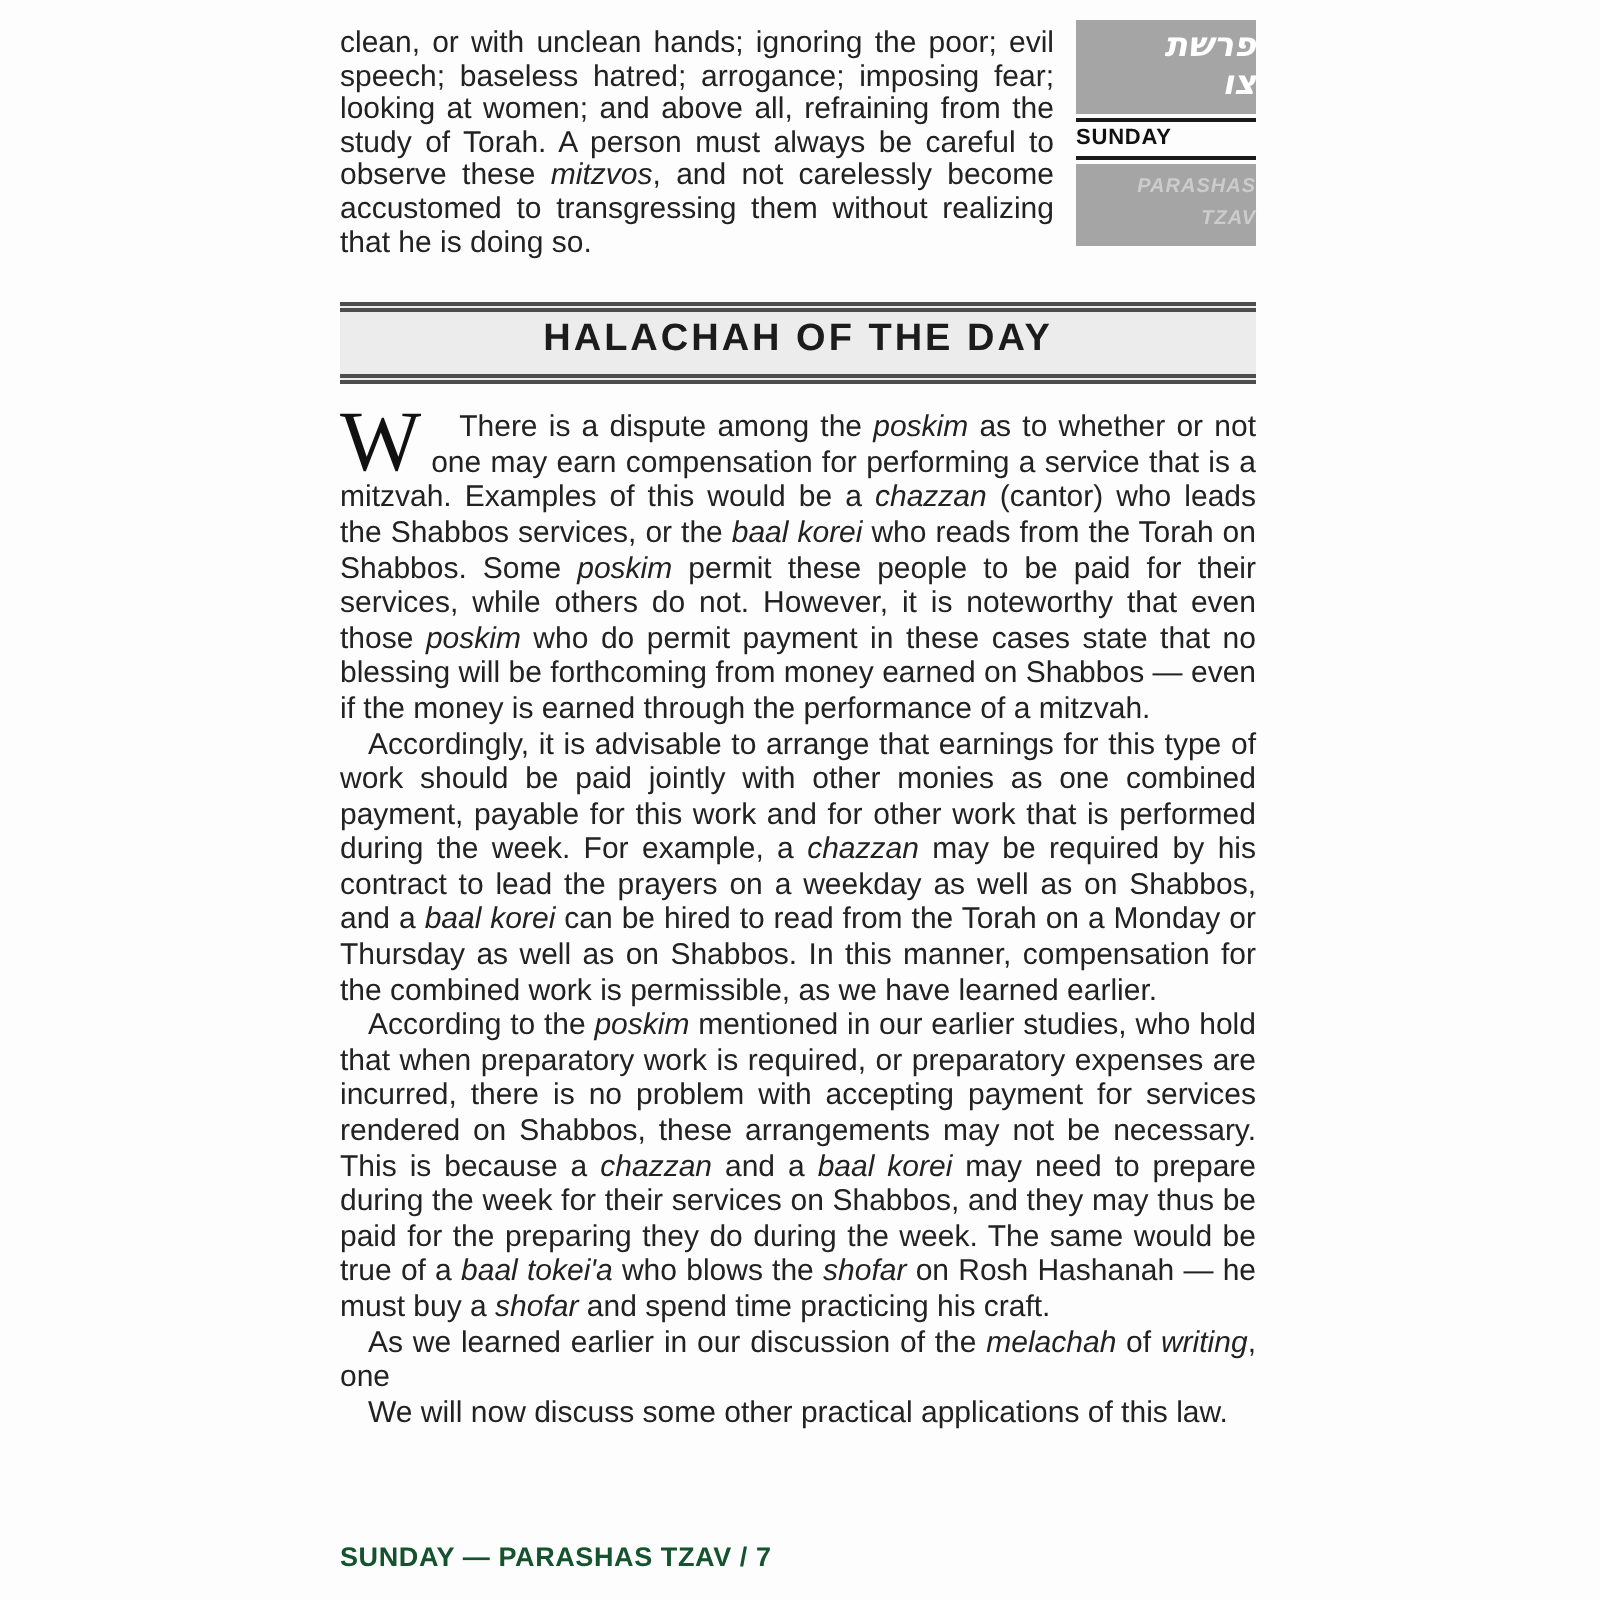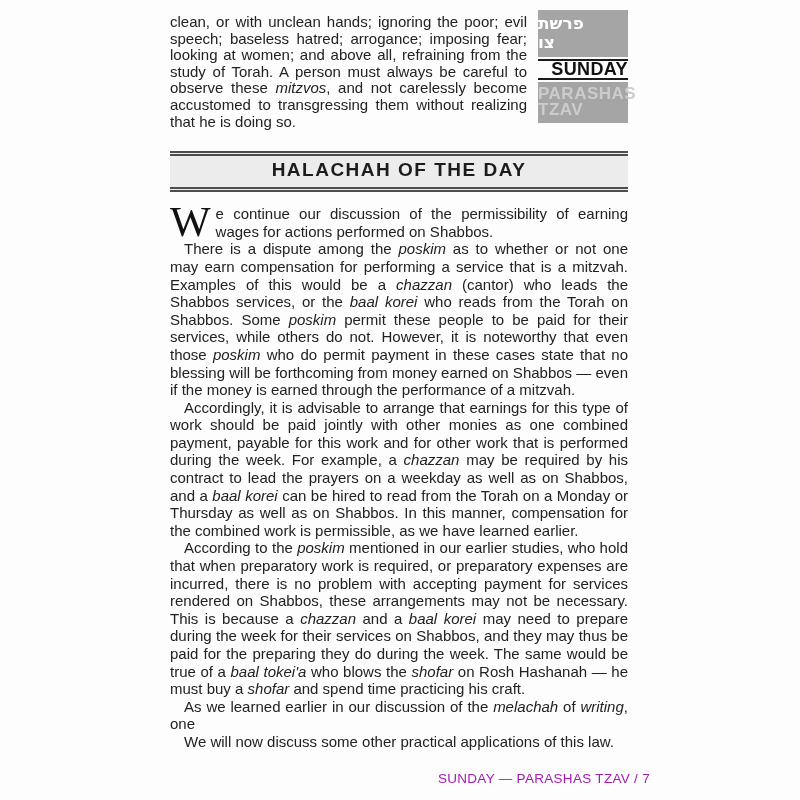--- a/index.html
+++ b/index.html
@@ -26,39 +26,39 @@
   
   .top-section { display: flex; margin-top: 14px; }
   .cont-text {
     width: 357px;
     font-size: 15px; line-height: 16.6px;
     text-align: justify;
   }
   .sidebar { width: 90px; margin-left: 11px; margin-top: -4px; }
   .tab {
     background: var(--tab-bg);
-    text-align: left; font-weight: bold;
+    text-align: right; font-weight: bold; font-style: italic;
   }
   .tab.hebrew {
     color: var(--tab-text);
     font-family: "DejaVu Sans", sans-serif;
     font-size: 17px; line-height: 19px;
     padding: 4px 0 5px;
   }
   .day {
     border-top: 2px solid #1a1a1a; border-bottom: 2px solid #1a1a1a;
     margin-top: 2px;
-    text-align: right; font-weight: bold;
-    font-size: 18px; line-height: 15px; padding: 1px 0;
+    text-align: left; font-weight: bold;
+    font-size: 11px; line-height: 15px; padding: 1px 0;
     letter-spacing: 0.4px; color: #111;
   }
   .tab.parashah {
     margin-top: 2px;
     color: var(--tab-text-dim);
-    font-size: 17px; line-height: 16px;
+    font-size: 10px; line-height: 16px;
     padding: 4px 0 5px;
     letter-spacing: 0.5px;
   }
 
   
   .header-box {
     margin-top: 21px;
     background: var(--header-bg);
     border-top: 5px double var(--rule);
     border-bottom: 5px double var(--rule);
@@ -84,25 +84,24 @@
     font-size: 43px; line-height: 32px;
     margin: 1px 5px 0 0;
     color: #111;
   }
 
   
   .footer {
     position: absolute;
     left: 170px; top: 771px;
     width: 480px;
-    text-align: right;
-    font-weight: normal;
+    font-weight: bold;
     font-size: 13.5px;
     letter-spacing: 0.3px;
-    color: #a21caf;
+    color: #14532d;
   }
 </style>
 </head>
 <body>
 
 <div class="page">
   <div class="content">
 
     <div class="top-section">
       <div class="cont-text"><span>clean, or with unclean hands; ignoring the poor; evil speech; baseless hatred; arrogance; imposing fear; looking at women; and above all, refraining from the study of Torah. A person must always be careful to observe these </span><span class="it">mitzvos</span><span>, and not carelessly become accustomed to transgressing them without realizing that he is doing so.</span></div>
@@ -118,21 +117,21 @@
           <div>TZAV</div>
         </div>
       </div>
     </div>
 
     <div class="header-box">
       <span>HALACHAH OF THE DAY</span>
     </div>
 
     <div class="article">
-      <p class="para first"><span class="dropcap">W</span><span><span>e continue our discussion of the permissibility of earning wages for actions performed on Shabbos.</span></span></p>
+      <p class="para first"><span class="dropcap">W</span></p>
 
       <p class="para ind"><span>There is a dispute among the </span><span class="it">poskim</span><span> as to whether or not one may earn compensation for performing a service that is a mitzvah. Examples of this would be a </span><span class="it">chazzan</span><span> (cantor) who leads the Shabbos services, or the </span><span class="it">baal korei</span><span> who reads from the Torah on Shabbos. Some </span><span class="it">poskim</span><span> permit these people to be paid for their services, while others do not. However, it is noteworthy that even those </span><span class="it">poskim</span><span> who do permit payment in these cases state that no blessing will be forthcoming from money earned on Shabbos — even if the money is earned through the performance of a mitzvah.</span></p>
 
       <p class="para ind"><span>Accordingly, it is advisable to arrange that earnings for this type of work should be paid jointly with other monies as one combined payment, payable for this work and for other work that is performed during the week. For example, a </span><span class="it">chazzan</span><span> may be required by his contract to lead the prayers on a weekday as well as on Shabbos, and a </span><span class="it">baal korei</span><span> can be hired to read from the Torah on a Monday or Thursday as well as on Shabbos. In this manner, compensation for the combined work is permissible, as we have learned earlier.</span></p>
 
       <p class="para ind"><span>According to the </span><span class="it">poskim</span><span> mentioned in our earlier studies, who hold that when preparatory work is required, or preparatory expenses are incurred, there is no problem with accepting payment for services rendered on Shabbos, these arrangements may not be necessary. This is because a </span><span class="it">chazzan</span><span> and a </span><span class="it">baal korei</span><span> may need to prepare during the week for their services on Shabbos, and they may thus be paid for the preparing they do during the week. The same would be true of a </span><span class="it">baal tokei'a</span><span> who blows the </span><span class="it">shofar</span><span> on Rosh Hashanah — he must buy a </span><span class="it">shofar</span><span> and spend time practicing his craft.</span></p>
 
       <p class="para ind"><span>As we learned earlier in our discussion of the </span><span class="it">melachah</span><span> of </span><span class="it">writing</span><span>, one</span></p>
 
       <p class="para ind"><span>We will now discuss some other practical applications of this law.</span></p>

